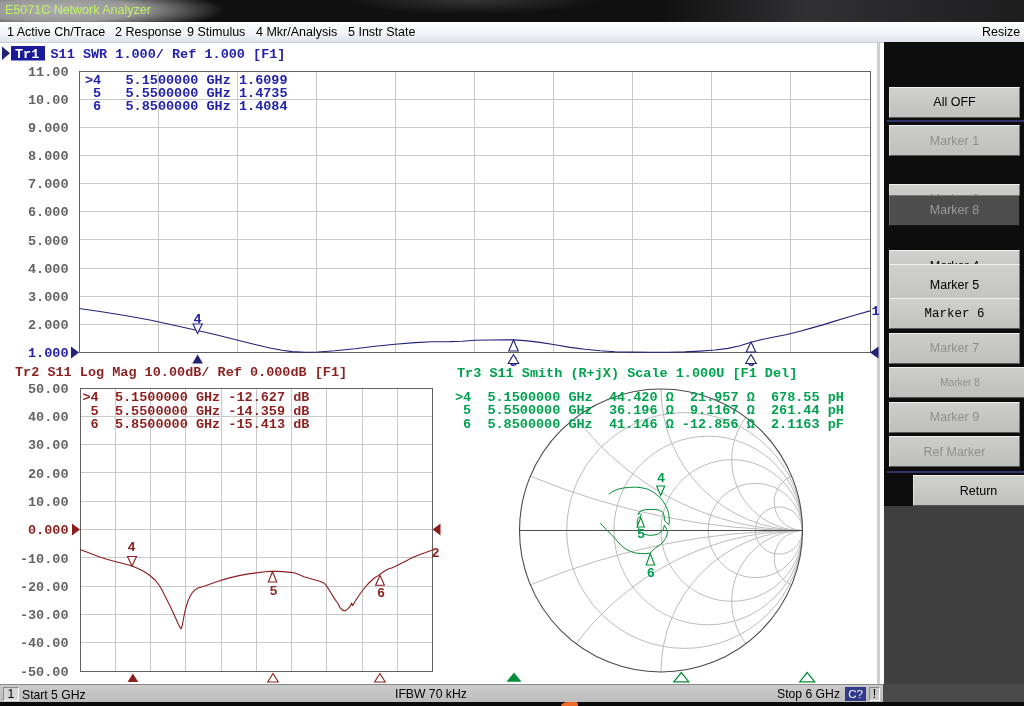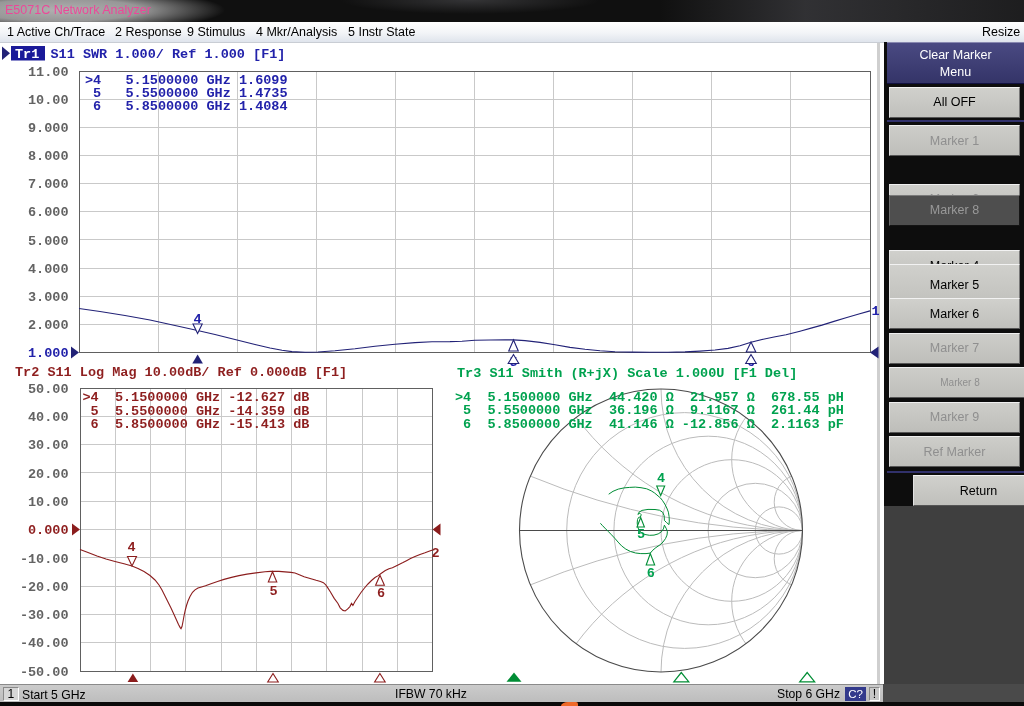--- a/index.html
+++ b/index.html
@@ -2,21 +2,21 @@
 <html><head><meta charset="utf-8"><style>
 *{margin:0;padding:0;box-sizing:border-box}
 body{width:1024px;height:706px;position:relative;overflow:hidden;background:#fff;font-family:"Liberation Sans",sans-serif}
 </style></head>
 <body>
 
 <div style="position:absolute;left:0;top:0;width:1024px;height:22px;background:#101010;overflow:hidden">
  <div style="position:absolute;left:-40px;top:-8px;width:300px;height:38px;background:radial-gradient(ellipse 165px 22px at 100px 18px,#b0b0b0 0%,#979797 50%,rgba(40,40,40,0) 100%)"></div>
  <div style="position:absolute;left:340px;top:0;width:260px;height:14px;background:radial-gradient(ellipse 130px 14px at 50% 0%,rgba(120,120,125,.35),rgba(0,0,0,0))"></div>
  <div style="position:absolute;left:660px;top:0;width:364px;height:22px;background:linear-gradient(90deg,rgba(90,90,95,.0),rgba(110,110,118,.35) 40%,rgba(70,70,75,.25))"></div>
- <div style="position:absolute;left:5px;top:3px;font-size:12.5px;color:#ec4899;">E5071C Network Analyzer</div>
+ <div style="position:absolute;left:5px;top:3px;font-size:12.5px;color:#bef264;">E5071C Network Analyzer</div>
 </div>
 
 <div style="position:absolute;left:0;top:22px;width:1024px;height:21px;background:linear-gradient(#ffffff,#f2f4f7 55%,#dfe4ec);border-bottom:1px solid #c9cdd4;font-size:12.5px;color:#000">
  <span style="position:absolute;left:7px;top:3px">1 Active Ch/Trace</span>
  <span style="position:absolute;left:115px;top:3px">2 Response</span>
  <span style="position:absolute;left:187px;top:3px">9 Stimulus</span>
  <span style="position:absolute;left:256px;top:3px">4 Mkr/Analysis</span>
  <span style="position:absolute;left:348px;top:3px">5 Instr State</span>
  <span style="position:absolute;left:982px;top:3px">Resize</span>
 </div>
@@ -118,31 +118,30 @@
 <text x="637" y="537.5" style="font-family:&quot;Liberation Mono&quot;,monospace;font-weight:bold;font-size:13.5px;" fill="#00a24f">5</text>
 <path d="M650.3 553.5 L646.2 565 L654.7 565 Z" fill="#ffffff" stroke="#008d35" stroke-width="1.1"></path>
 <text x="646.8" y="576.5" style="font-family:&quot;Liberation Mono&quot;,monospace;font-weight:bold;font-size:13.5px;" fill="#00a24f">6</text>
 <path d="M514 672.5 L506.5 681.8 L521.5 681.8 Z" fill="#008d35"></path>
 <path d="M681.3 672.5 L673.8 681.8 L688.8 681.8 Z" fill="#ffffff" stroke="#008d35" stroke-width="1.2"></path>
 <path d="M807.2 672.5 L799.7 681.8 L814.7 681.8 Z" fill="#ffffff" stroke="#008d35" stroke-width="1.2"></path>
 </svg>
 
 <div style="position:absolute;left:884px;top:42px;width:140px;height:664px;background:#0d0d0d">
  <div style="position:absolute;left:0px;top:464px;width:140px;height:200px;background:#3f3f3f"></div>
- <div style="position:absolute;left:3px;top:0px;width:137px;height:42px;background:linear-gradient(#4a4a82,#343468);border-top:1px solid #8888b0;border-bottom:1px solid #101040;color:#fff;font-size:12.5px;text-align:center;line-height:1.35;padding-top:4px">Clear Marker<br>Menu</div>
  <div style="position:absolute;left:3px;top:77.5px;width:137px;height:2px;background:#31316b"></div>
  <div style="position:absolute;left:3px;top:428.8px;width:137px;height:2px;background:#31316b"></div>
 </div>
 <div style="position:absolute;left:889px;top:86.5px;width:131px;height:31px;background:linear-gradient(#d0d0cc,#c0c0bc);border-top:1px solid #f2f2f2;border-left:1px solid #e2e2e2;border-bottom:1px solid #555;border-right:1px solid #777;color:#000;font-size:12.5px;display:flex;align-items:center;justify-content:center;">All OFF</div>
 <div style="position:absolute;left:889px;top:125.4px;width:131px;height:31px;background:linear-gradient(#cdcdc9,#bebeba);border-top:1px solid #efefef;border-left:1px solid #e0e0e0;border-bottom:1px solid #555;border-right:1px solid #777;color:#8f8f8f;font-size:12.5px;display:flex;align-items:center;justify-content:center;">Marker 1</div>
 <div style="position:absolute;left:889px;top:159.95px;width:131px;height:31px;background:linear-gradient(#cdcdc9,#bebeba);border-top:1px solid #efefef;border-left:1px solid #e0e0e0;border-bottom:1px solid #555;border-right:1px solid #777;color:#8f8f8f;font-size:12.5px;display:flex;align-items:center;justify-content:center;margin-top:24px;">Marker 2</div>
 <div style="position:absolute;left:889px;top:194.5px;width:131px;height:31px;background:#4e4e4e;border-top:1px solid #7a7a7a;border-left:1px solid #6a6a6a;border-bottom:1px solid #141414;border-right:1px solid #141414;color:#999999;font-size:12.5px;display:flex;align-items:center;justify-content:center;">Marker 8</div>
 <div style="position:absolute;left:889px;top:229.05px;width:131px;height:31px;background:linear-gradient(#d0d0cc,#c0c0bc);border-top:1px solid #f2f2f2;border-left:1px solid #e2e2e2;border-bottom:1px solid #555;border-right:1px solid #777;color:#000;font-size:12.5px;display:flex;align-items:center;justify-content:center;margin-top:21px;">Marker 4</div>
 <div style="position:absolute;left:889px;top:263.6px;width:131px;height:43px;background:linear-gradient(#d0d0cc,#c0c0bc);border-top:1px solid #f2f2f2;border-left:1px solid #e2e2e2;border-bottom:1px solid #555;border-right:1px solid #777;color:#000;font-size:12.5px;display:flex;align-items:center;justify-content:center;">Marker 5</div>
-<div style="position:absolute;left:889px;top:298.15px;width:131px;height:31px;background:linear-gradient(#d0d0cc,#c0c0bc);border-top:1px solid #f2f2f2;border-left:1px solid #e2e2e2;border-bottom:1px solid #555;border-right:1px solid #777;color:#000;font-size:12.5px;display:flex;align-items:center;justify-content:center;">Marker 6</div>
+<div style="position:absolute;left:889px;top:298.15px;width:131px;height:31px;background:linear-gradient(#d0d0cc,#c0c0bc);border-top:1px solid #f2f2f2;border-left:1px solid #e2e2e2;border-bottom:1px solid #555;border-right:1px solid #777;color:#000;font-size:12.5px;display:flex;align-items:center;justify-content:center;font-family:Liberation Mono, monospace;">Marker 6</div>
 <div style="position:absolute;left:889px;top:332.7px;width:131px;height:31px;background:linear-gradient(#cdcdc9,#bebeba);border-top:1px solid #efefef;border-left:1px solid #e0e0e0;border-bottom:1px solid #555;border-right:1px solid #777;color:#8f8f8f;font-size:12.5px;display:flex;align-items:center;justify-content:center;">Marker 7</div>
 <div style="position:absolute;left:889px;top:367.25px;width:142px;height:31px;background:linear-gradient(#cdcdc9,#bebeba);border-top:1px solid #efefef;border-left:1px solid #e0e0e0;border-bottom:1px solid #555;border-right:1px solid #777;color:#8f8f8f;font-size:10px;display:flex;align-items:center;justify-content:center;">Marker 8</div>
 <div style="position:absolute;left:889px;top:401.79999999999995px;width:131px;height:31px;background:linear-gradient(#cdcdc9,#bebeba);border-top:1px solid #efefef;border-left:1px solid #e0e0e0;border-bottom:1px solid #555;border-right:1px solid #777;color:#8f8f8f;font-size:12.5px;display:flex;align-items:center;justify-content:center;">Marker 9</div>
 <div style="position:absolute;left:889px;top:436.35px;width:131px;height:31px;background:linear-gradient(#cdcdc9,#bebeba);border-top:1px solid #efefef;border-left:1px solid #e0e0e0;border-bottom:1px solid #555;border-right:1px solid #777;color:#8f8f8f;font-size:12.5px;display:flex;align-items:center;justify-content:center;">Ref Marker</div>
 <div style="position:absolute;left:889px;top:475.2px;width:131px;height:31px;background:linear-gradient(#d0d0cc,#c0c0bc);border-top:1px solid #f2f2f2;border-left:1px solid #e2e2e2;border-bottom:1px solid #555;border-right:1px solid #777;color:#000;font-size:12.5px;display:flex;align-items:center;justify-content:center;margin-left:24px;">Return</div>
 
 <div style="position:absolute;left:0;top:684px;width:883px;height:18px;background:linear-gradient(#cbcbcb,#bdbdbd);border-top:1px solid #8a8a8a;font-size:12.2px;color:#000">
  <div style="position:absolute;left:3px;top:2px;width:16px;height:14px;background:#d6d6d6;border:1px solid #8a8a8a;border-right-color:#fff;border-bottom-color:#fff;text-align:center;line-height:13px">1</div>
  <span style="position:absolute;left:22px;top:2.5px">Start 5 GHz</span>
  <span style="position:absolute;left:395px;top:2px">IFBW 70 kHz</span>

